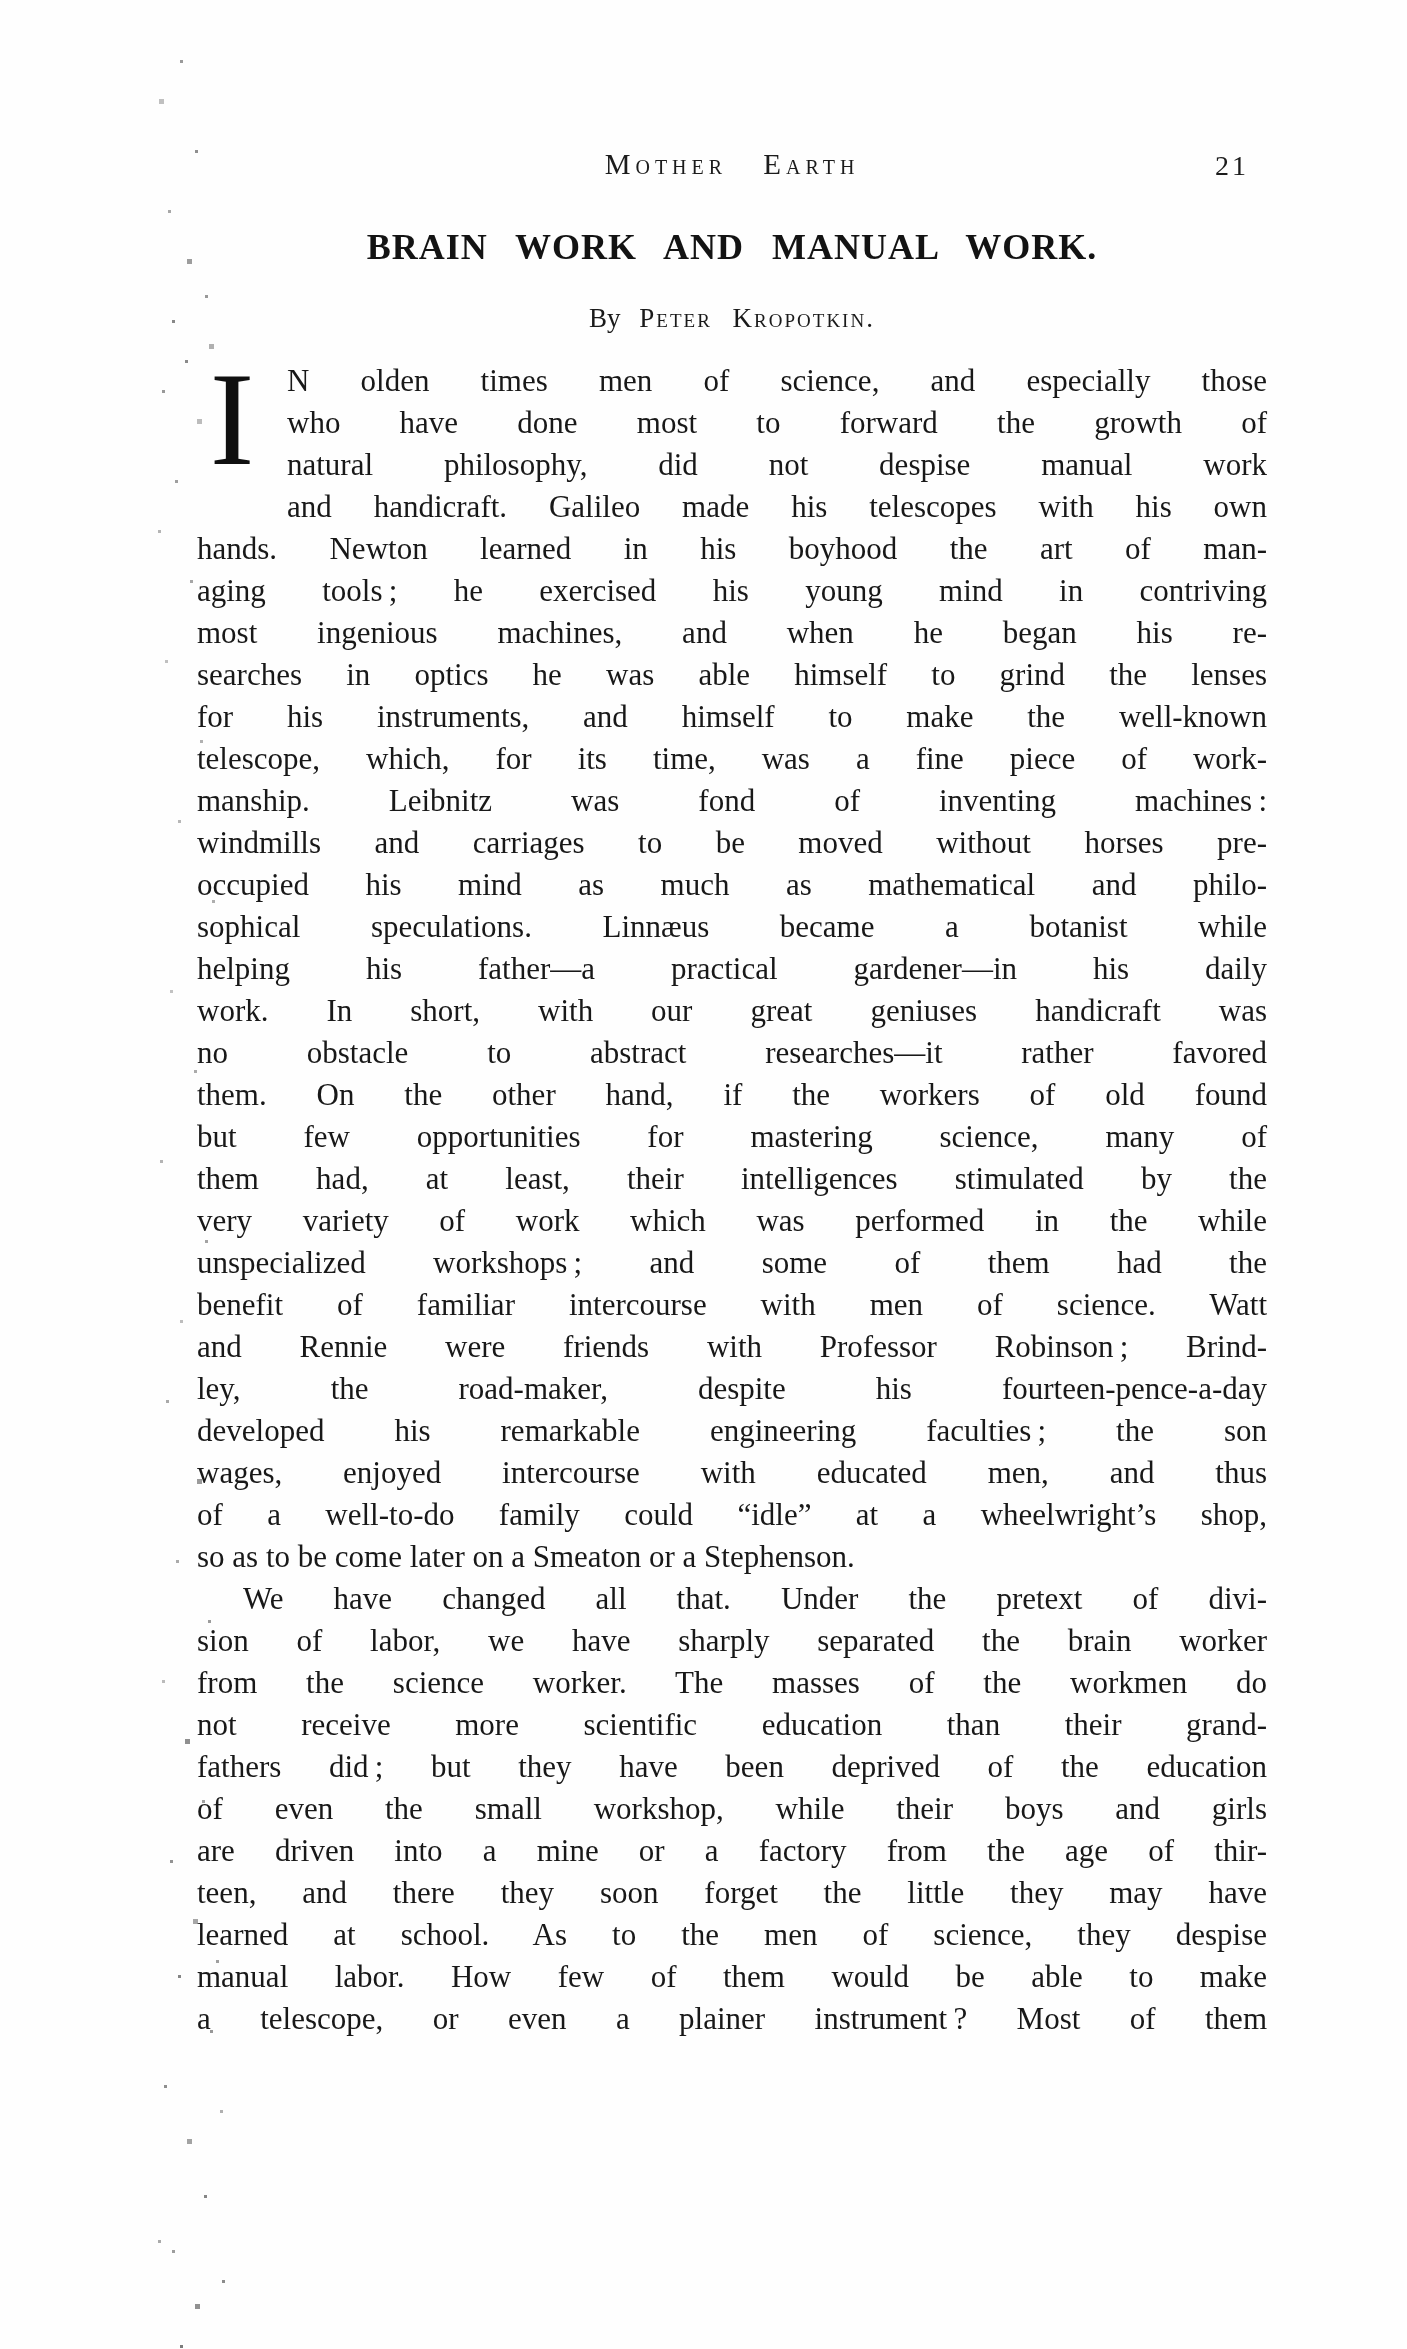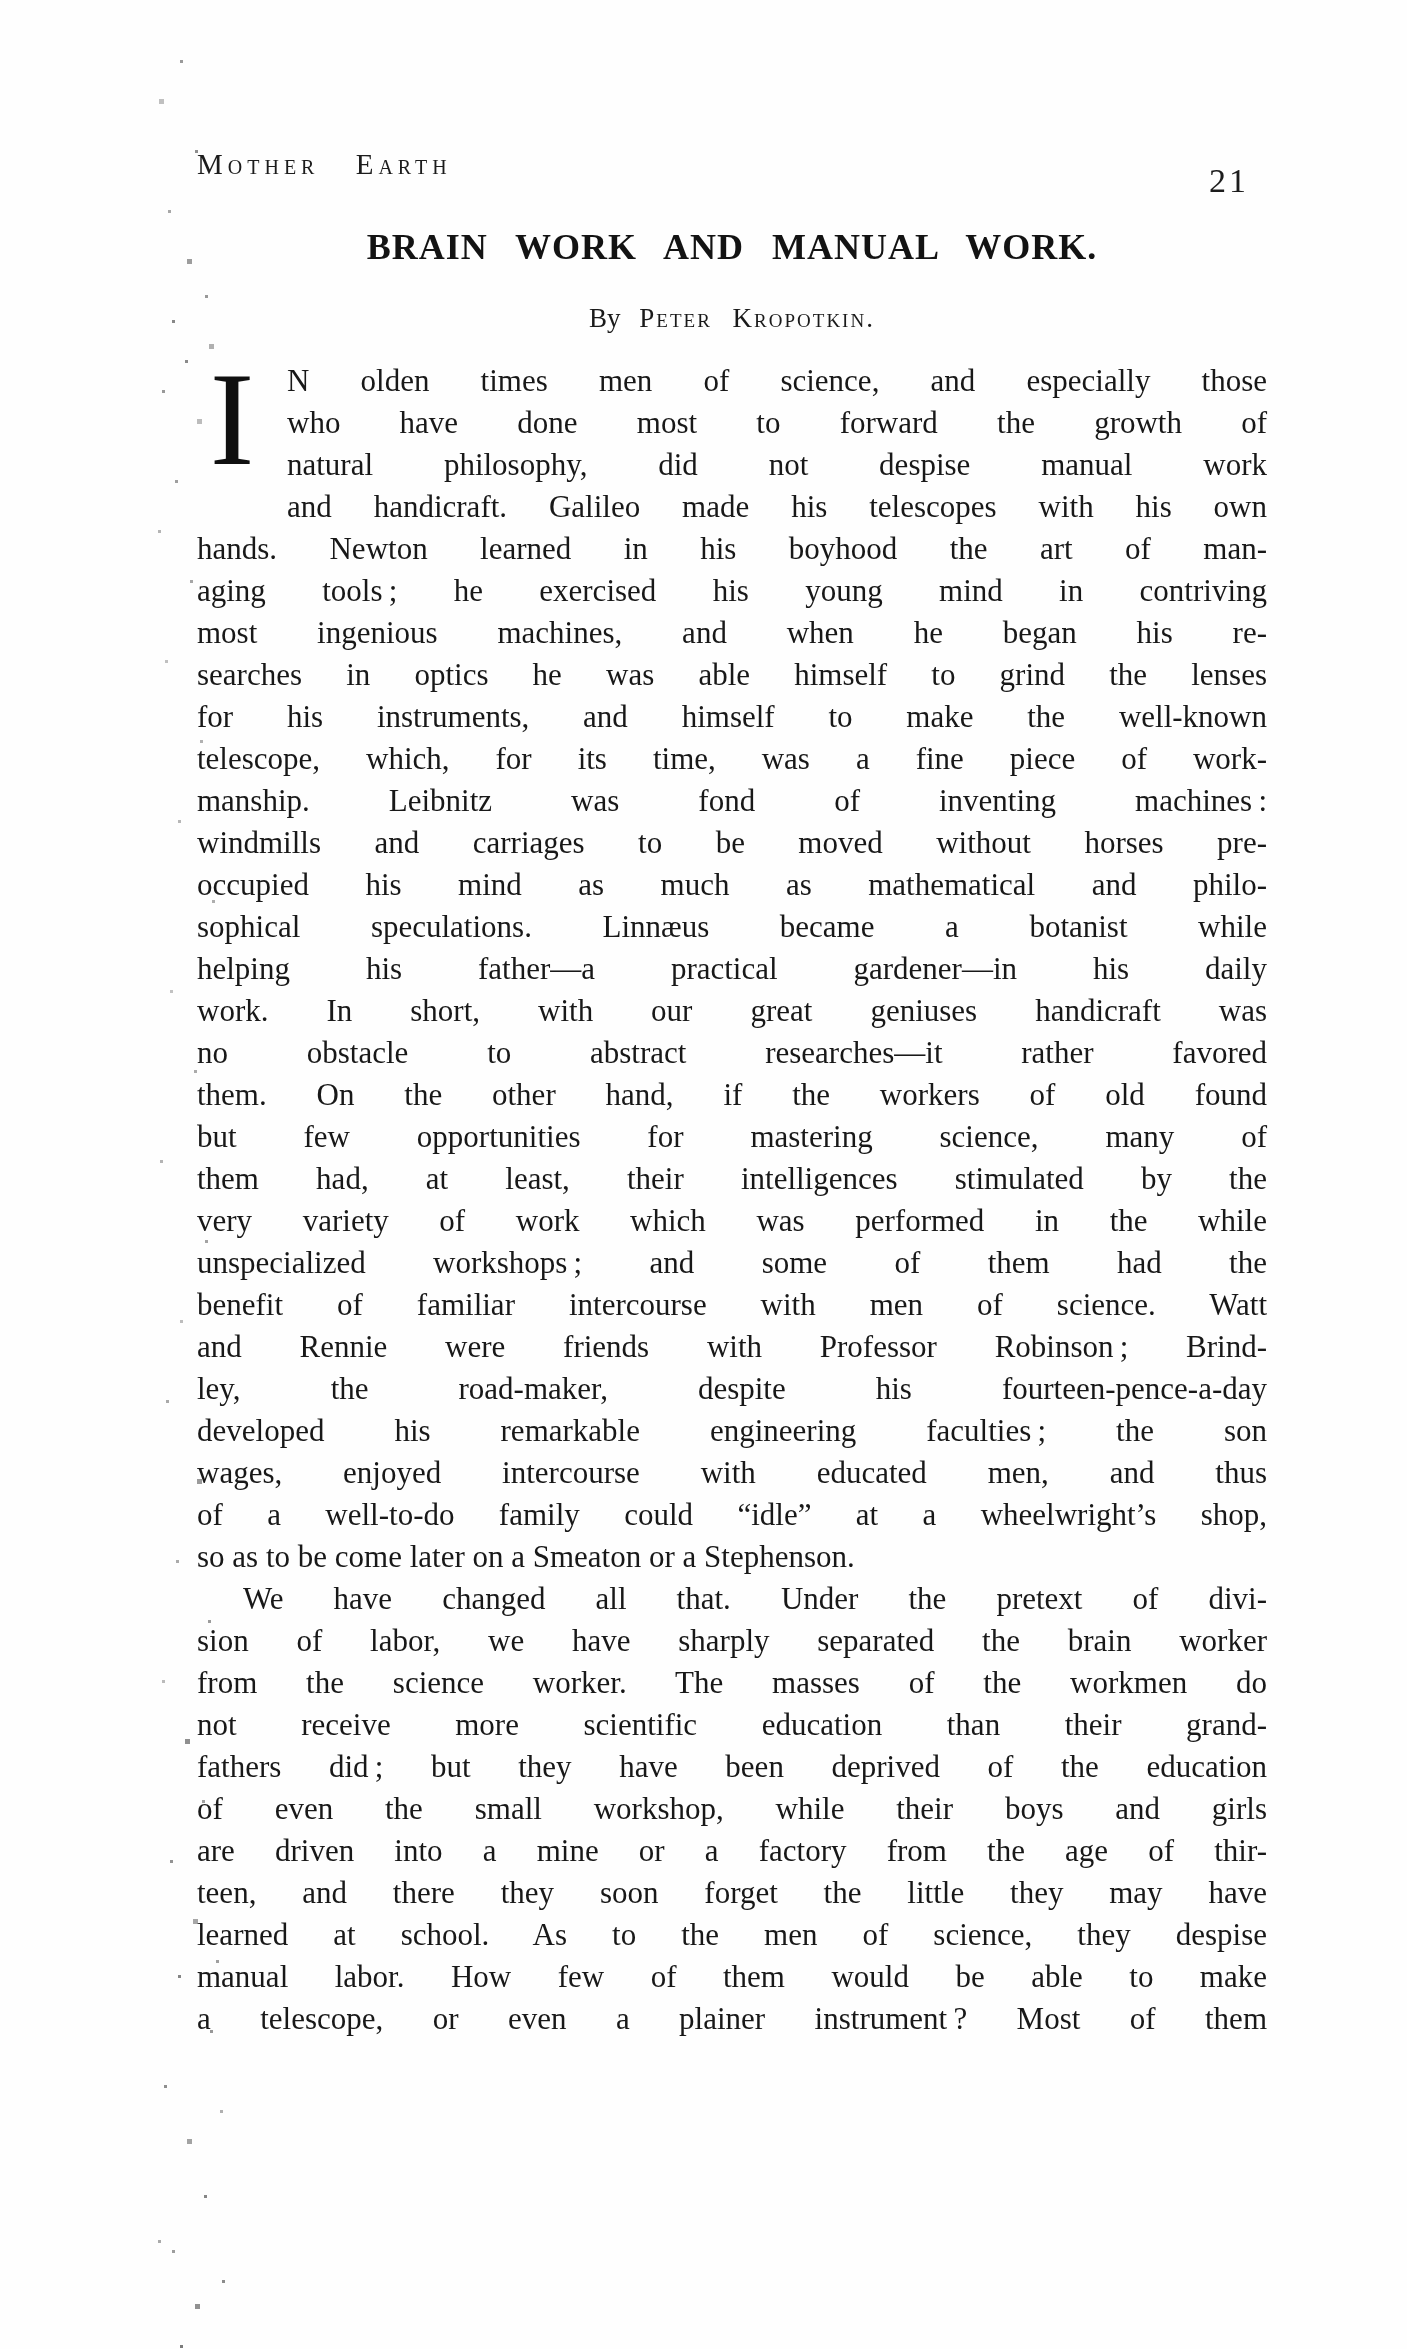--- a/index.html
+++ b/index.html
@@ -46,32 +46,32 @@
     left: 197px;
     top: 0;
     width: 1070px;
     height: 2349px;
   }
   .running-head {
     position: absolute;
     top: 148px;
     left: 0;
     right: 0;
-    text-align: left;
+    text-align: center;
     font-size: 29px;
     font-variant: small-caps;
     letter-spacing: 5px;
     word-spacing: 24px;
     color: #1c1c1c;
   }
   .page-number {
     position: absolute;
     right: 18px;
-    top: 14px;
-    font-size: 34px;
+    top: 2px;
+    font-size: 28px;
     letter-spacing: 3px;
     font-variant: normal;
     word-spacing: normal;
   }
   .article-title {
     position: absolute;
     top: 226px;
     left: 0;
     right: 0;
     text-align: center;

